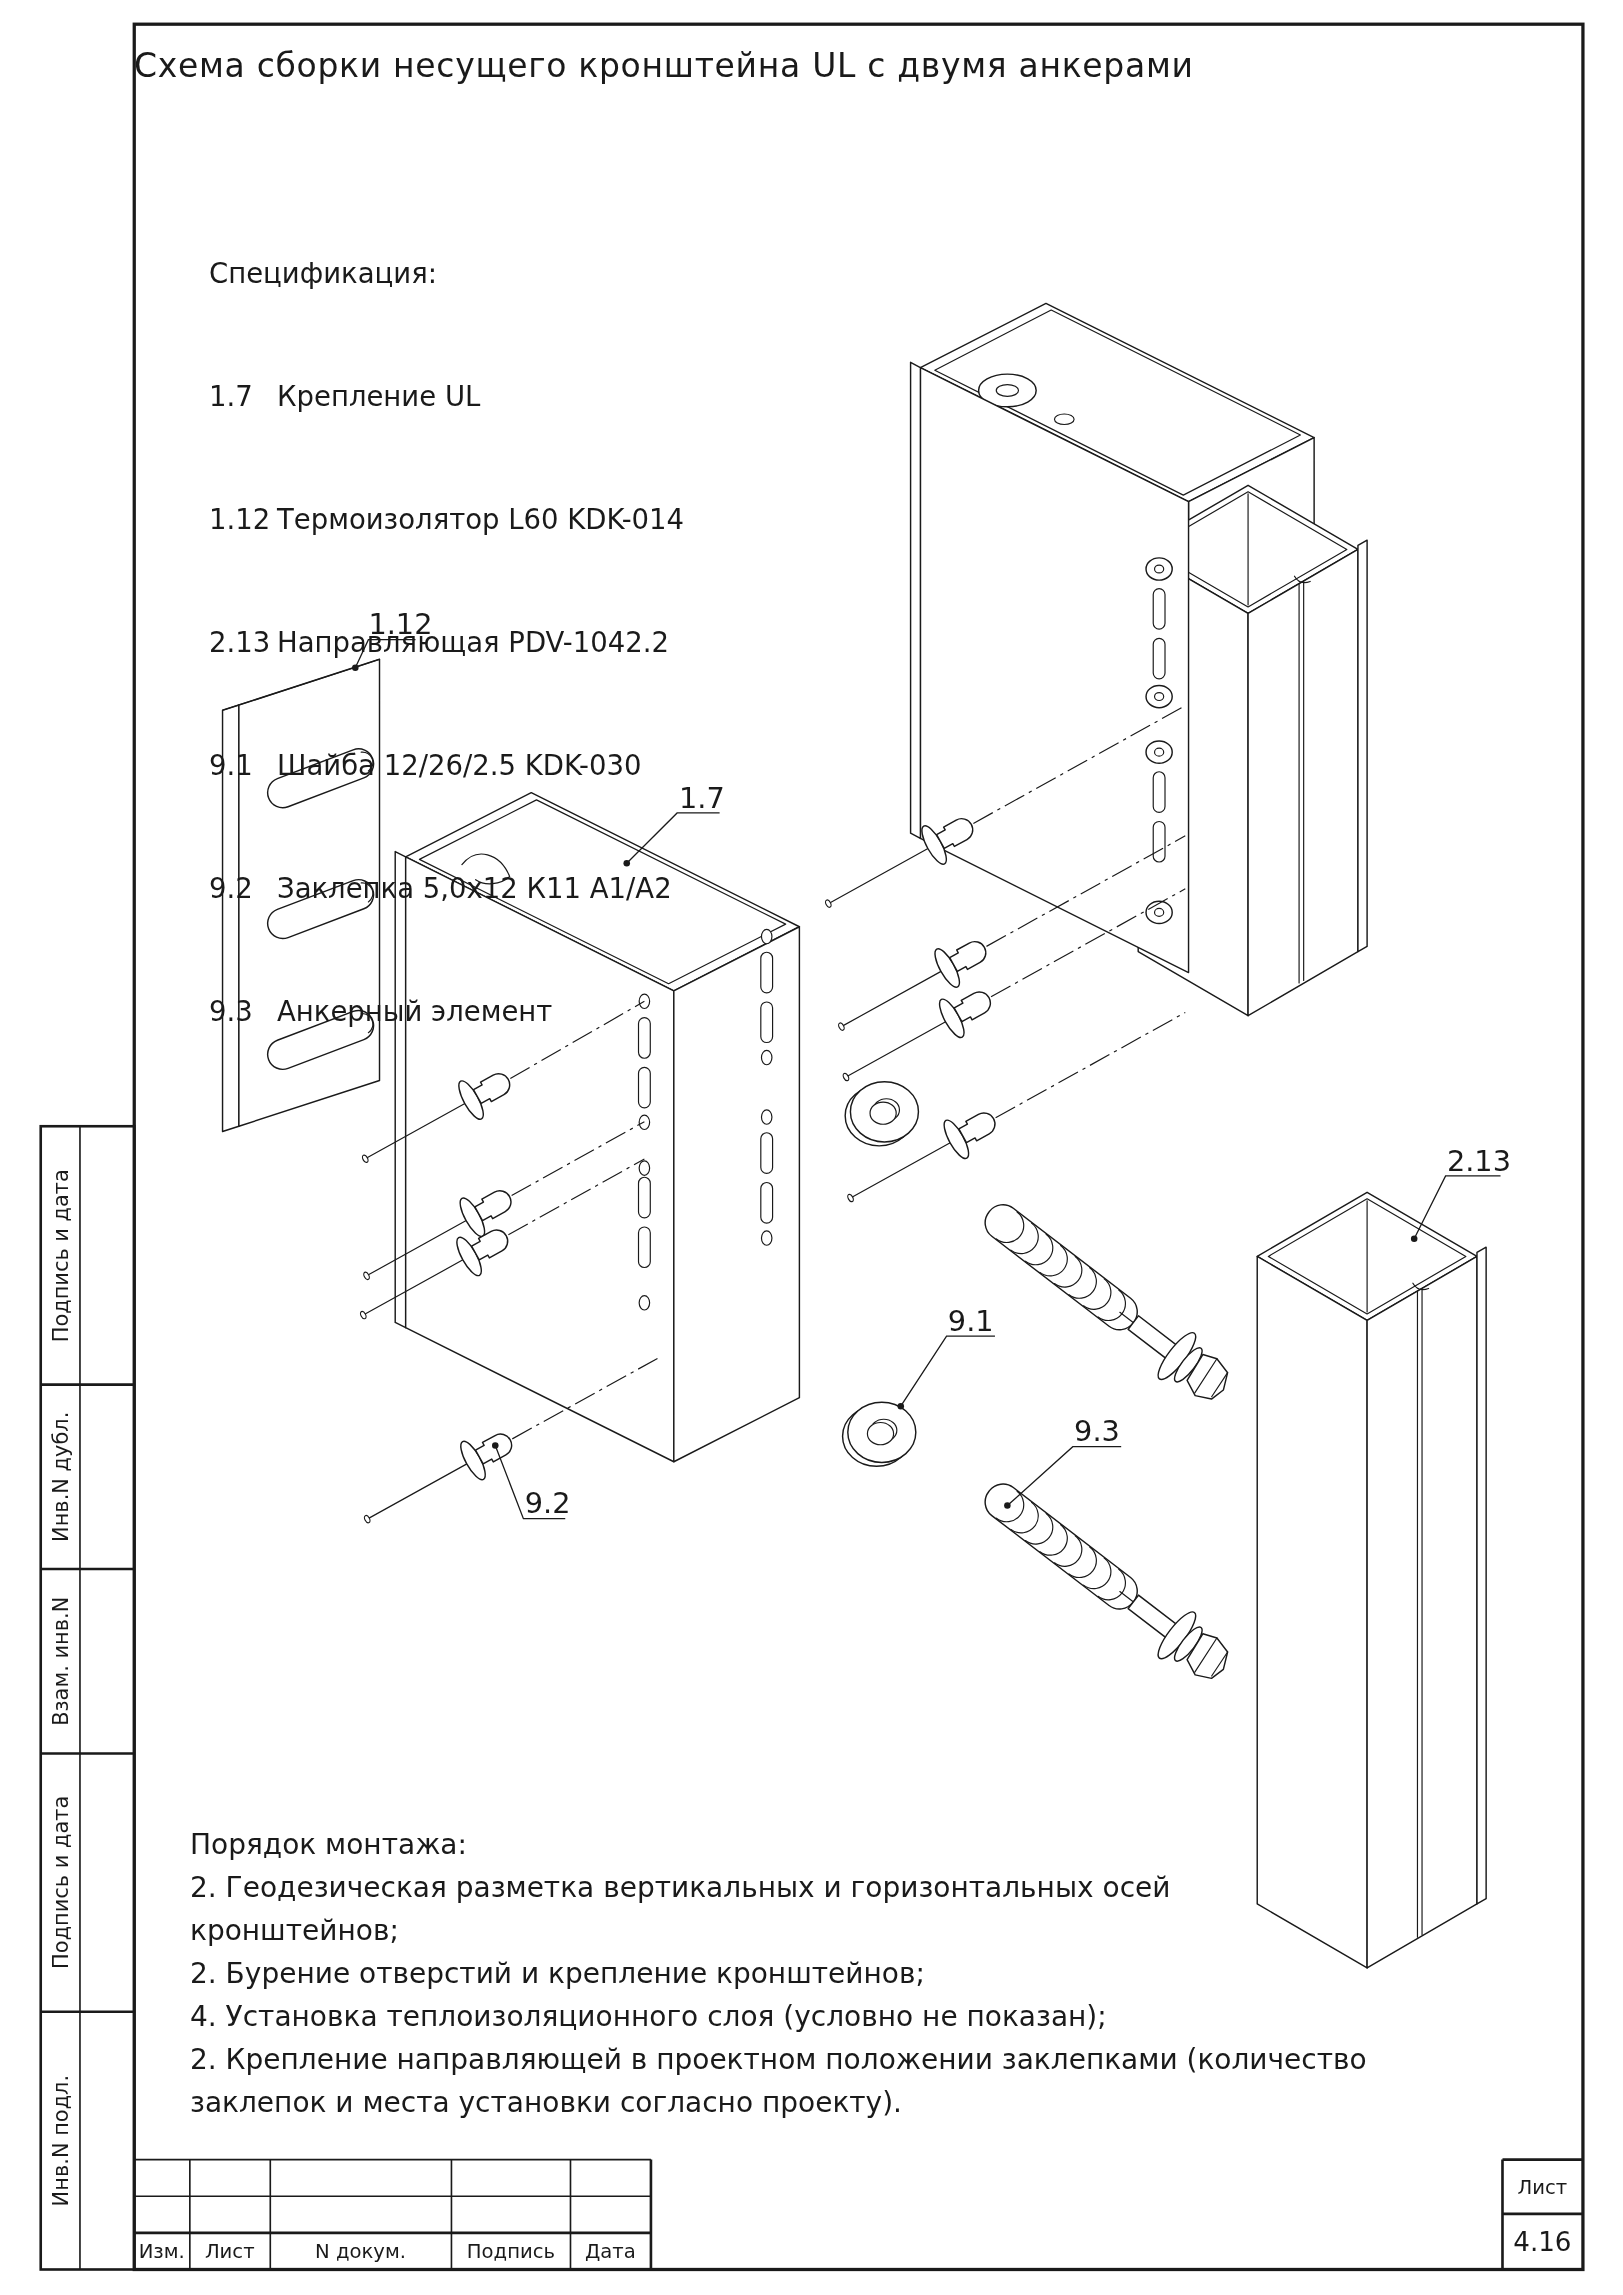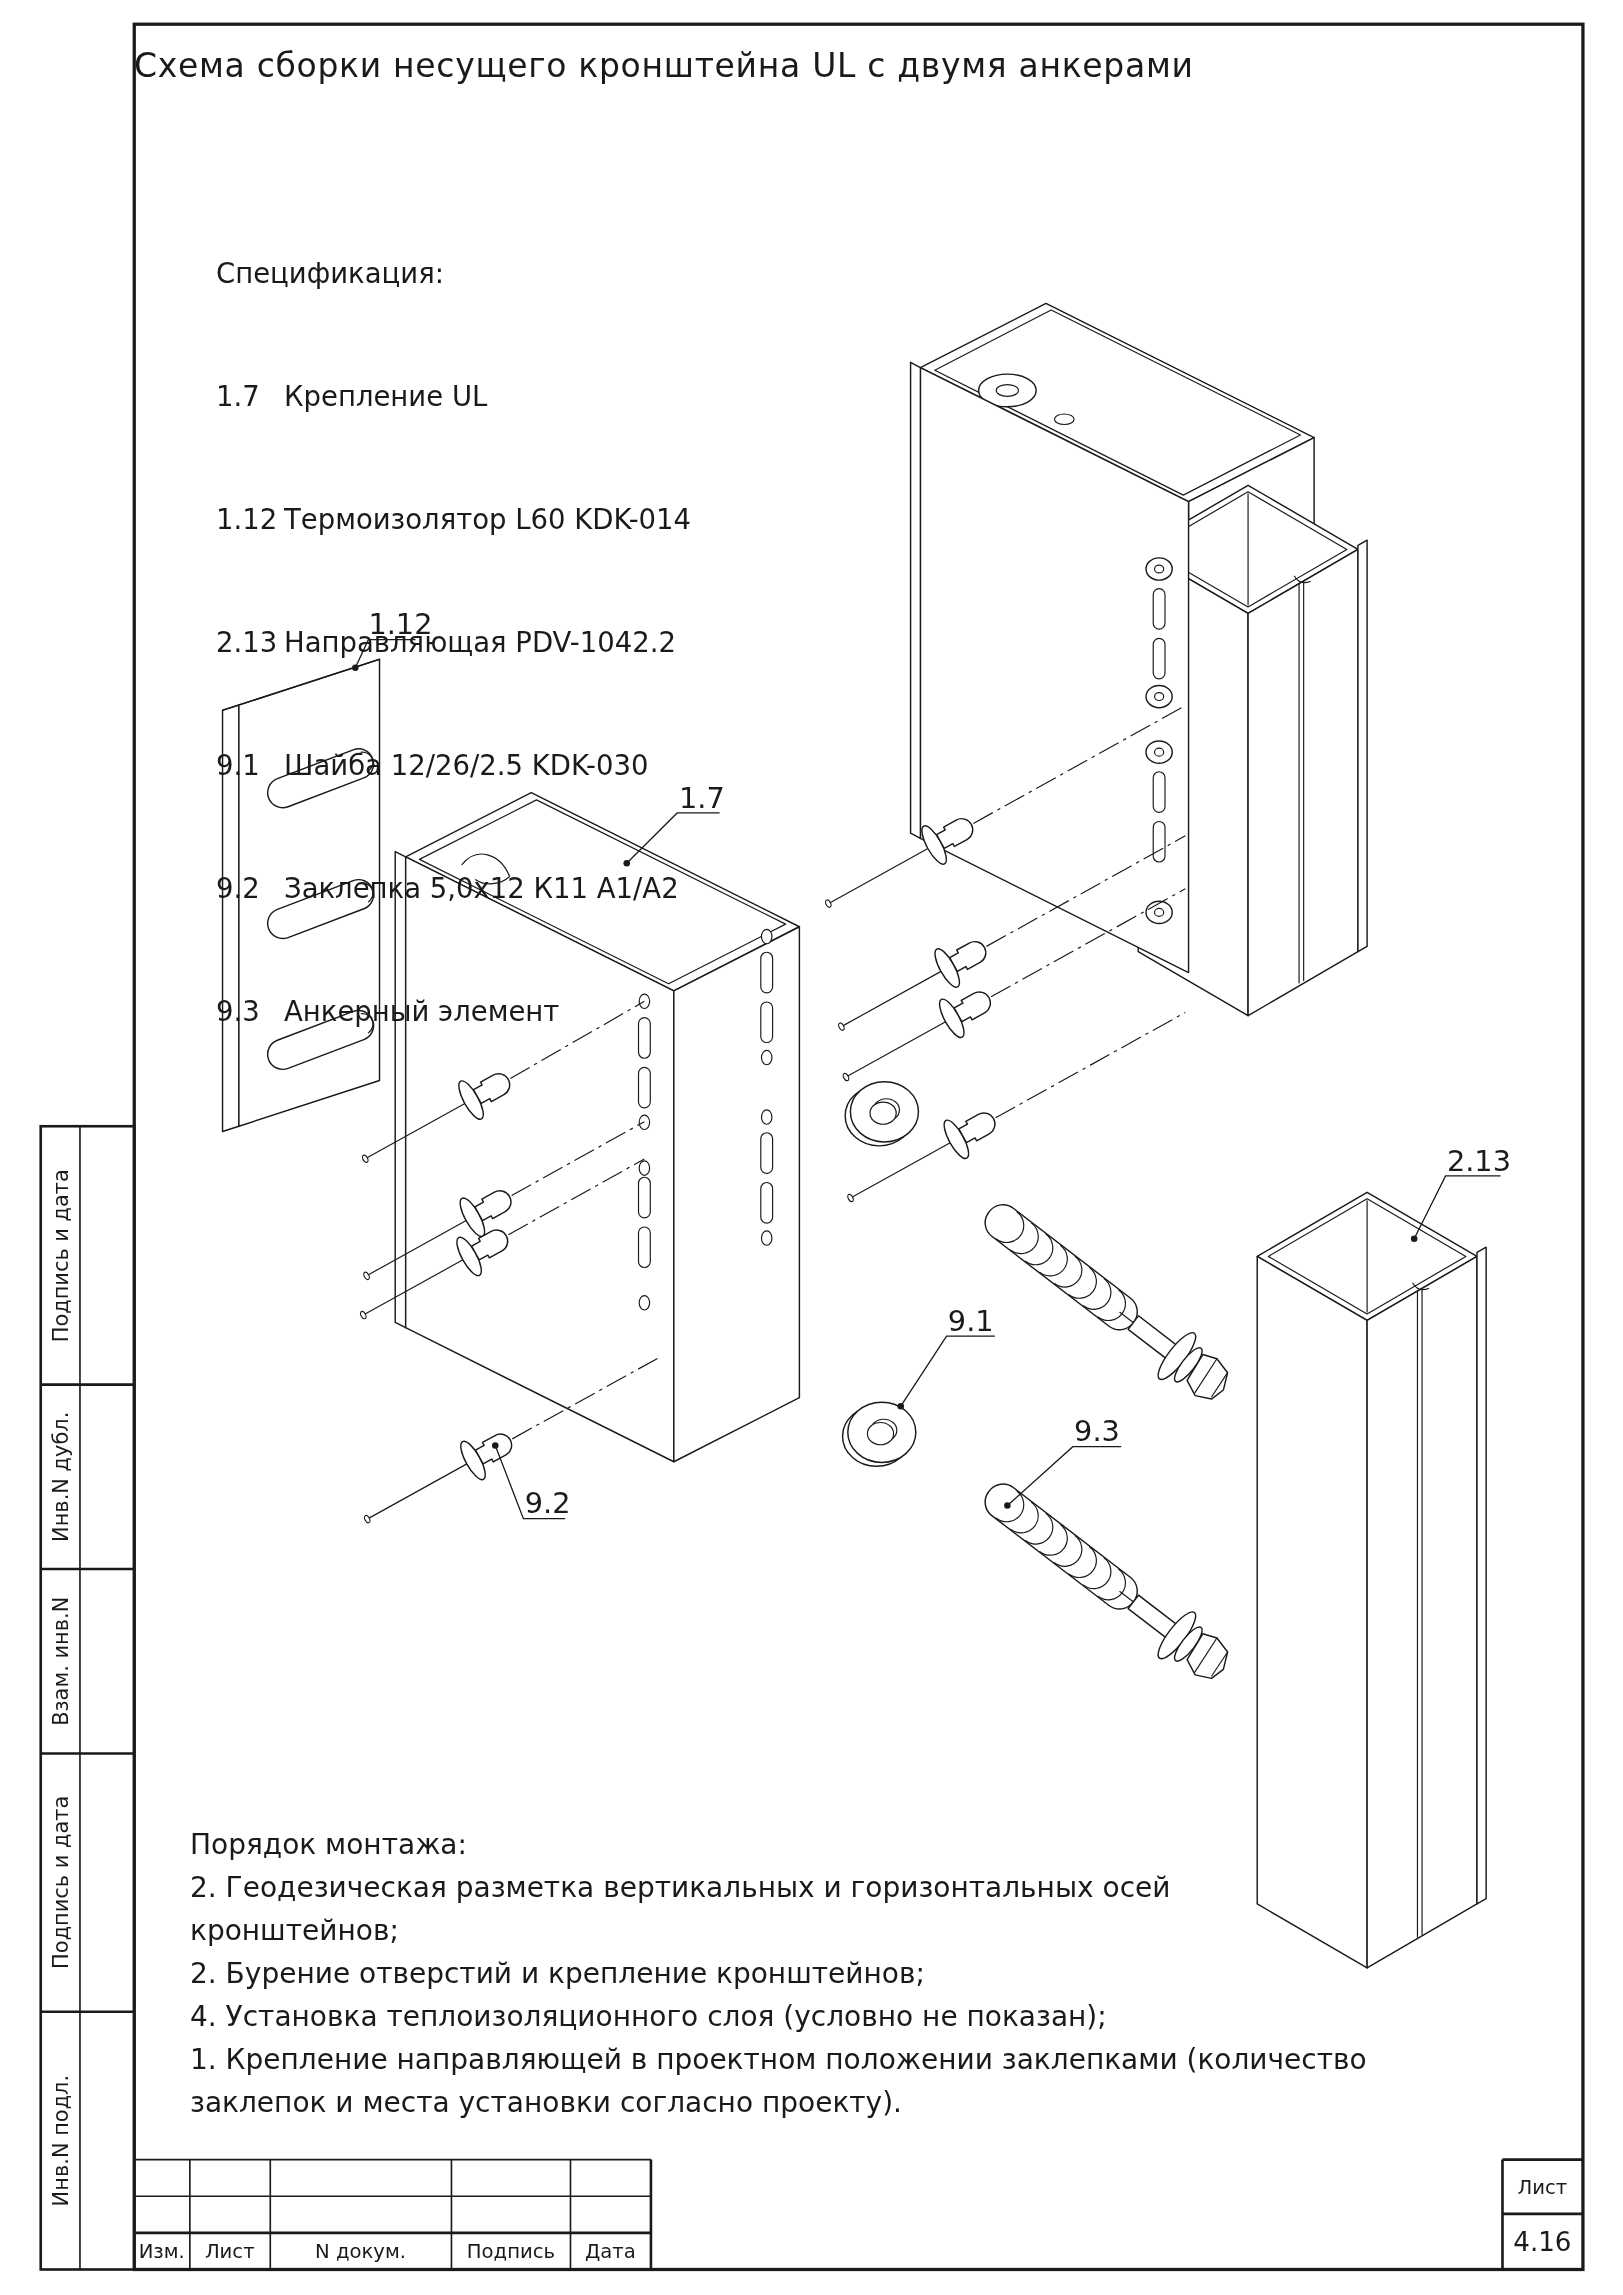--- a/index.html
+++ b/index.html
@@ -1,21 +1,21 @@
 <!DOCTYPE html>
 <html style="font-size:10.5px"><head>
 <meta charset="utf-8">
 <style>
   html,body{margin:0;padding:0;background:#e8e8e8;}
   .page{position:relative;width:1623px;height:2295px;background:#ffffff;
         font-family:"DejaVu Sans",sans-serif;color:#1a1a1a;overflow:hidden;}
   .page svg{position:absolute;left:0;top:0;}
   .txt{position:absolute;white-space:pre;}
   .title{left:134px;top:46px;width:1449px;font-size:33px;letter-spacing:0.7px;}
-  .spec{left:216px;top:171px;font-size:27.5px;line-height:41px;}
+  .spec{left:209px;top:171px;font-size:27.5px;line-height:41px;}
   .spec .num{display:inline-block;width:68px;}
   .mount{left:190px;top:1823px;width:1178px;font-size:28px;line-height:43px;white-space:normal;}
   svg text{font-family:"DejaVu Sans",sans-serif;fill:#1a1a1a;}
   .ln{stroke:#1a1a1a;fill:none;stroke-width:2.2;stroke-linejoin:round;stroke-linecap:round;}
   .fw{fill:#ffffff;}
   .thin{stroke-width:1.8;}
   .dd{stroke:#1a1a1a;fill:none;stroke-width:1.8;stroke-dasharray:34 8 5 8;}
   .frame{stroke:#1a1a1a;fill:none;stroke-width:5;}
   .t4{stroke:#1a1a1a;fill:none;stroke-width:4;}
   .t2{stroke:#1a1a1a;fill:none;stroke-width:2.5;}
@@ -251,17 +251,17 @@
   <div><span class="num">9.1</span><span>Шайба 12/26/2.5 KDK-030</span></div>
   <div><span class="num">9.2</span><span>Заклепка 5,0х12 К11 А1/А2</span></div>
   <div><span class="num">9.3</span><span>Анкерный элемент</span></div>
 </div>
 
 <div class="txt mount">
   <div>Порядок монтажа:</div>
   <div>2. Геодезическая разметка вертикальных и горизонтальных осей кронштейнов;</div>
   <div>2. Бурение отверстий и крепление кронштейнов;</div>
   <div>4. Установка теплоизоляционного слоя (условно не показан);</div>
-  <div>1. Крепление направляющей в проектном положении заклепками (количество заклепок и места установки согласно проекту).</div>
+  <div>2. Крепление направляющей в проектном положении заклепками (количество заклепок и места установки согласно проекту).</div>
 </div>
 
 </div>
 
 
 </body></html>

